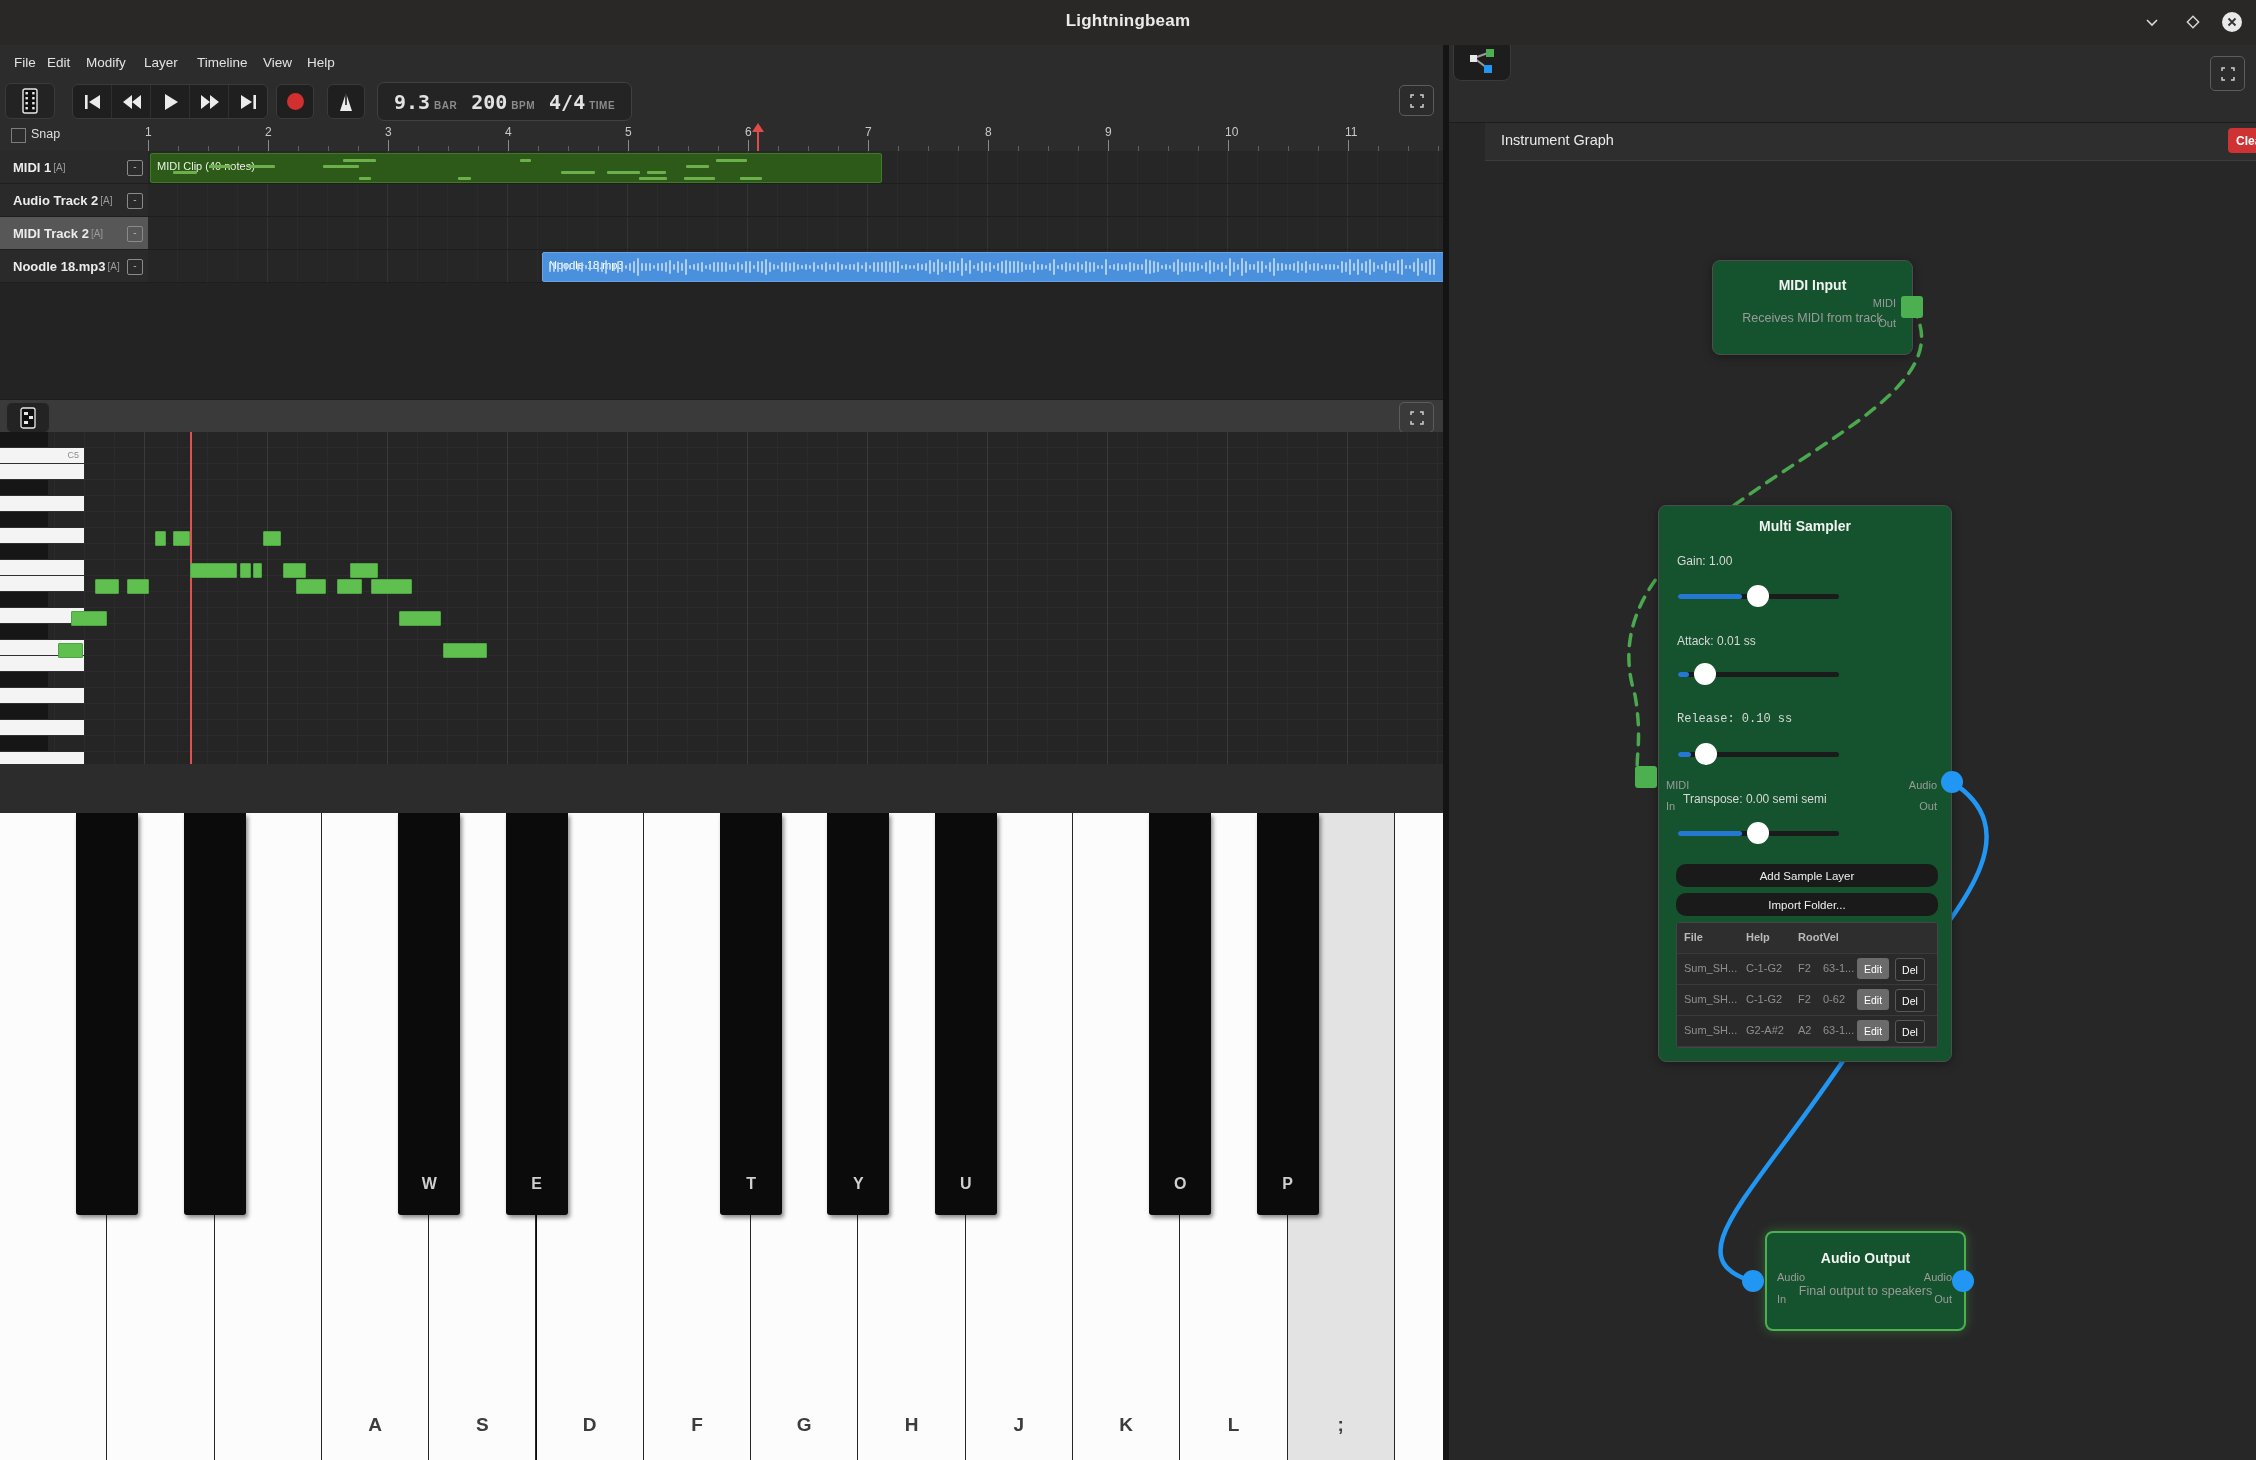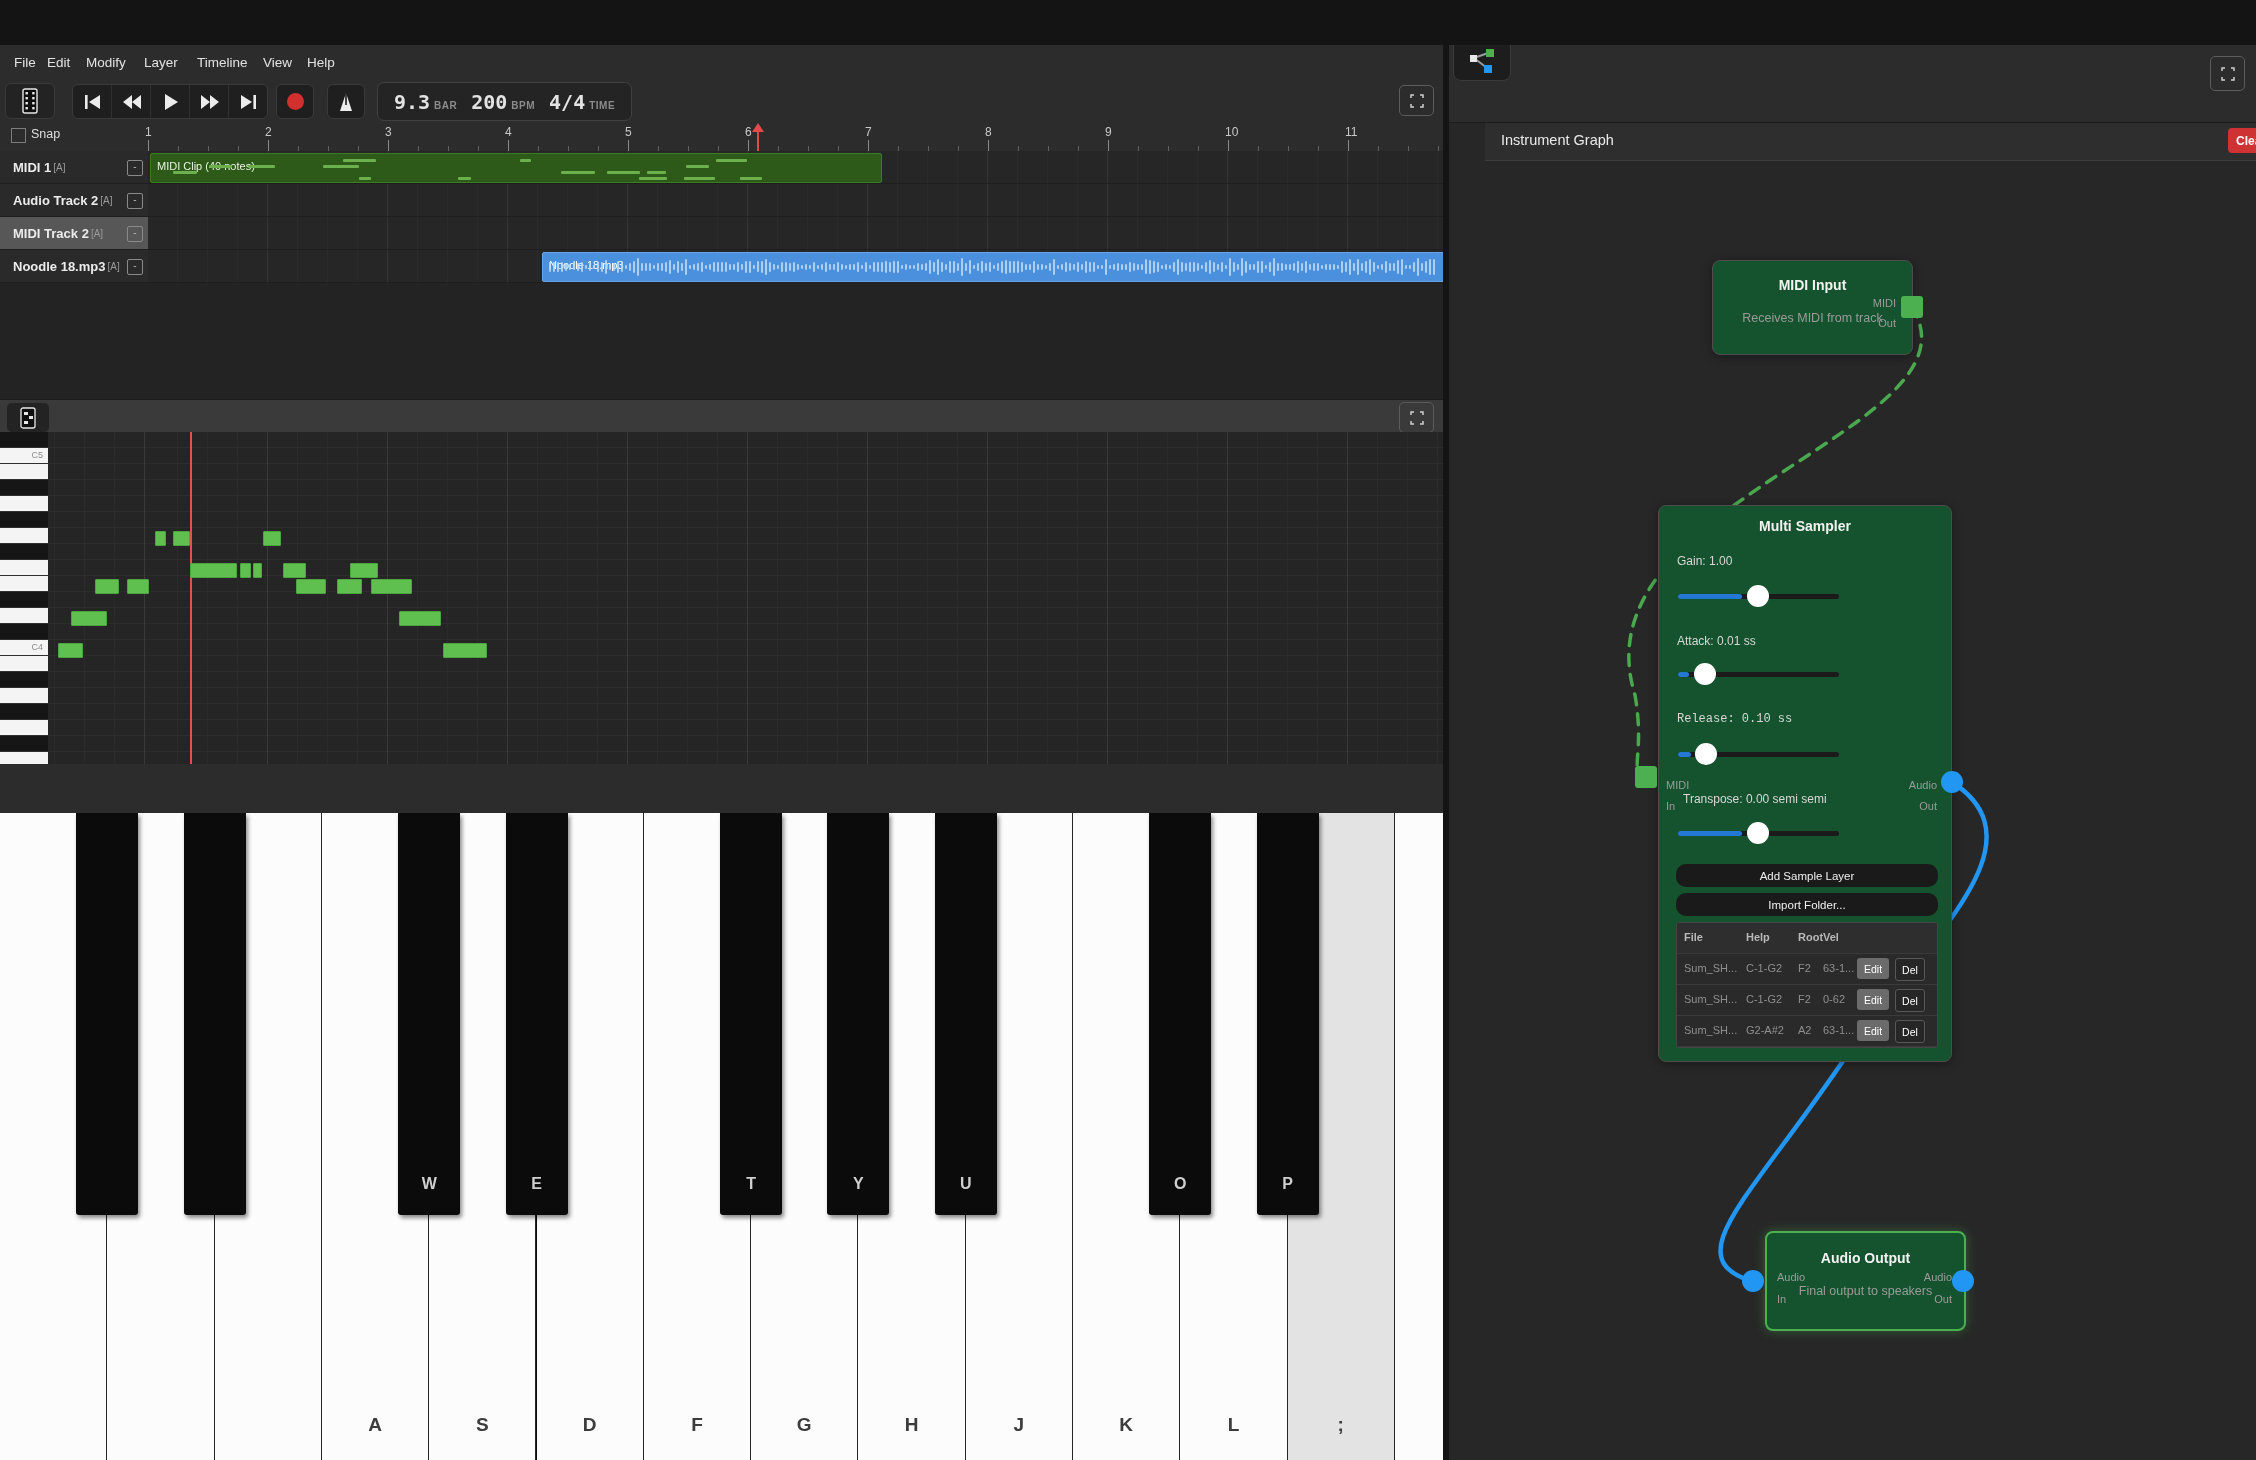--- a/index.html
+++ b/index.html
@@ -56,21 +56,21 @@
   
   #roll-header{left:0;top:354px;width:100%;height:33px;background:#3a3a3a;border-top:1px solid #1c1c1c;border-bottom:1px solid #1c1c1c;}
   #roll{left:0;top:387px;width:100%;height:332px;overflow:hidden;
     background:
       repeating-linear-gradient(90deg,transparent 0 119px,#3a3a3a 119px 120px),
       repeating-linear-gradient(90deg,transparent 0 29px,#2b2b2b 29px 30px),
       repeating-linear-gradient(180deg,transparent 0 15px,#2c2c2c 15px 16px),
       #252525;
     background-position:148px 0,148px 0,0 0,0 0;}
   .rollrow{left:0;width:48px;height:15px;border-bottom:1px solid #2f2f2f;}
-  .rollrow.white{background:#f4f4f4;}
+  .rollrow.white{background:#f4f4f4;padding-left:36px;}
   .rollrow.black{background:#161616;}
   .rolllab{position:absolute;right:5px;top:2px;font-size:9px;color:#8d8d8d;}
   .note{position:absolute;height:13px;background:#5fc050;border:1px solid #4ea342;border-radius:1px;}
   .playhead{position:absolute;width:2px;background:#e05252;}
   
   #kb-header{left:0;top:729px;width:100%;height:39px;background:#3a3a3a;border-top:1px solid #1c1c1c;border-bottom:1px solid #1c1c1c;}
   #kb-status{left:0;right:0;top:11px;text-align:center;color:#dcdcdc;font-size:12.5px;}
   #keyboard{left:0;top:768px;width:100%;height:647px;background:#0c0c0c;overflow:hidden;}
   .wkey{position:absolute;top:0;height:647px;background:#fcfcfc;border-right:1px solid #262626;box-sizing:border-box;}
   .wkey.hl{background:#e3e3e3;}
@@ -120,20 +120,39 @@
   .st-edit{left:180px;width:32px;background:#6b6b6b;}
   .st-del{left:218px;width:28px;background:#262626;border:1px solid #585858;}
   #audio-out-node{border:2px solid #4caf50;box-shadow:0 0 12px rgba(76,175,80,.4);}
   svg{display:block;}
 </style>
 </head>
 <body>
 
 <div id="stage">
 
+  <div class="abs" id="titlebar">
+    <div class="abs" id="app-title">Lightningbeam</div>
+    <div class="abs winbtn" style="left:2139px;">
+      <svg width="16" height="16">
+          <polyline points="3,6 8,11 13,6" stroke="#d8d8d8" stroke-width="1.6" fill="none"></polyline>
+        </svg>
+    </div>
+    <div class="abs winbtn" style="left:2180px;">
+      <svg width="16" height="16">
+          <rect x="4" y="4" width="8" height="8" transform="rotate(45 8 8)" stroke="#d8d8d8" stroke-width="1.4" fill="none"></rect>
+        </svg>
+    </div>
+    <div class="abs winbtn" style="left:2219px;">
+      <svg width="22" height="22">
+          <circle cx="11" cy="11" r="10" fill="#e9e9e9"></circle>
+        <path d="M7.5 7.5 L14.5 14.5 M14.5 7.5 L7.5 14.5" stroke="#333" stroke-width="1.8"></path>
+        </svg>
+    </div>
+  </div>
 
   <div class="abs" id="left">
     <div class="abs" id="menubar">
         <div class="abs menu-item" style="left: 14px;">File</div>
         <div class="abs menu-item" style="left: 47px;">Edit</div>
         <div class="abs menu-item" style="left: 86px;">Modify</div>
         <div class="abs menu-item" style="left: 144px;">Layer</div>
         <div class="abs menu-item" style="left: 197px;">Timeline</div>
         <div class="abs menu-item" style="left: 263px;">View</div>
         <div class="abs menu-item" style="left: 307px;">Help</div>

